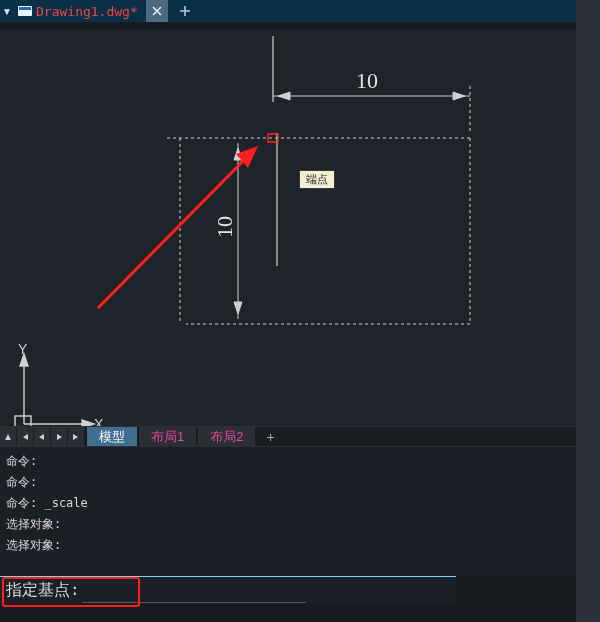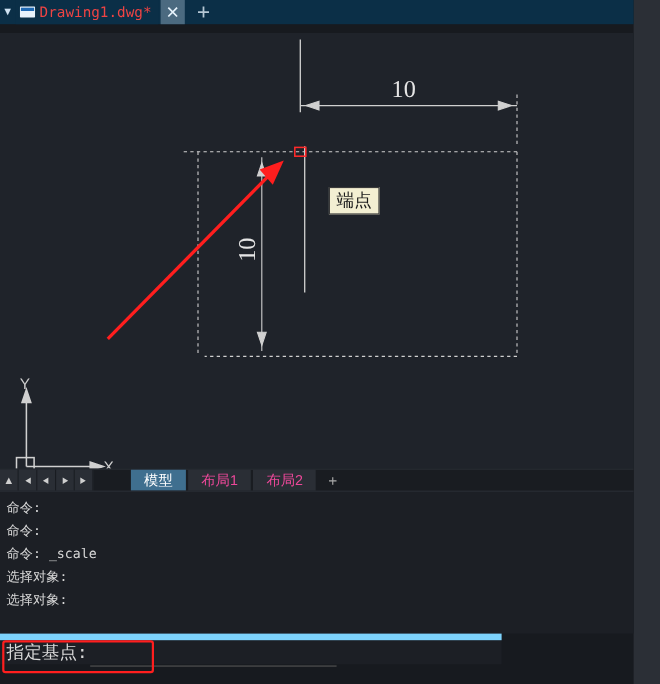--- a/index.html
+++ b/index.html
@@ -11,32 +11,32 @@
   .file-icon svg{display:block}
   .tab-close{width:22px;height:22px;background:#4b6a80;display:flex;align-items:center;justify-content:center;margin-left:2px;cursor:pointer}
   .tab-close svg{display:block}
   .tab-new{width:22px;height:22px;display:flex;align-items:center;justify-content:center;margin-left:6px;cursor:pointer;color:#b5c7d4}
   .tab-new svg{display:block}
   
   .canvas{position:absolute;left:0;top:30px;width:576px;height:404px;background:#1f232a}
   .canvas svg{position:absolute;left:0;top:0}
   .axis-label{fill:#cfcfcf;font-size:14px;font-family:Arial,sans-serif}
   .dim-label{fill:#e5e5e5;font-size:22px;font-family:"Times New Roman",serif}
-  .tooltip{position:absolute;left:299px;top:140px;background:#f3efd2;border:1px solid #3a3a3a;color:#1a1a1a;font-size:16px;padding:1px 6px;font-family:"SimSun",sans-serif}
+  .tooltip{position:absolute;left:299px;top:140px;background:#f3efd2;border:1px solid #3a3a3a;color:#1a1a1a;font-size:11px;padding:1px 6px;font-family:"SimSun",sans-serif}
   
   .layout-row{position:absolute;left:0;top:426px;width:576px;height:20px;background:#191c21;display:flex;align-items:center;border-top:1px solid #2a2e35}
   .layout-nav{width:16px;height:20px;display:flex;align-items:center;justify-content:center;color:#b5b5b5;background:#2a2e35;border-right:1px solid #191c21;cursor:pointer}
   .layout-tab{height:20px;padding:0 12px;display:flex;align-items:center;font-size:13px;color:#ec4899;background:#2a2e35;margin-left:2px;cursor:pointer;font-family:"SimSun",sans-serif}
   .layout-tab.active{background:#3f6f8f;color:#fff}
   .layout-add{width:18px;height:20px;display:flex;align-items:center;justify-content:center;color:#a8a8a8;margin-left:6px;cursor:pointer;font-size:14px}
   
   .cmd-history{position:absolute;left:0;top:446px;width:576px;height:130px;background:#1c1f25;padding:4px 6px 0 6px;box-sizing:border-box;font-family:"SimSun","NSimSun",monospace;font-size:12px;line-height:21px;color:#d9d9d9;border-top:1px solid #2a2e35}
   .cmd-history .line{white-space:pre}
   
-  .cmd-bar{position:absolute;left:0;top:576px;width:456px;height:28px;background:#1c1f25;display:flex;align-items:center;padding-left:6px;box-sizing:border-box;font-family:"SimSun","NSimSun",monospace;font-size:16px;color:#d9d9d9;border-top:6px solid #7dd3fc}
+  .cmd-bar{position:absolute;left:0;top:576px;width:456px;height:28px;background:#1c1f25;display:flex;align-items:center;padding-left:6px;box-sizing:border-box;font-family:"SimSun","NSimSun",monospace;font-size:16px;color:#d9d9d9;border-top:1px solid #7dd3fc}
   .cmd-prompt{margin-right:2px}
   .cmd-input{background:transparent;border:0;outline:0;color:#d9d9d9;font:inherit;height:22px;width:220px;border-bottom:1px solid #555}
   .cmd-highlight{position:absolute;left:2px;top:0;width:134px;height:26px;border:2px solid #ff1e1e;border-radius:3px;pointer-events:none}
   
   .vscroll{position:absolute;right:0;top:0;width:24px;height:622px;background:#2b2f36}
 </style>
 </head>
 <body>
 
 <div class="vscroll"></div>
@@ -132,21 +132,21 @@
   <div class="layout-nav">
       <svg width="8" height="8">
         <polygon points="2,1 7,4 2,7" fill="#cfcfcf"></polygon>
       </svg>
     </div>
   <div class="layout-nav">
       <svg width="8" height="8">
         <path d="M7 1V7M1 1L6 4L1 7Z" fill="#cfcfcf"></path>
       </svg>
     </div>
-  <div id="layout-tabs-holder" style="display: flex; margin-left: 32px;">
+  <div id="layout-tabs-holder" style="display: flex;">
       <div class="layout-tab active">模型</div>
       <div class="layout-tab">布局1</div>
       <div class="layout-tab">布局2</div>
     </div>
   <div class="layout-add">+</div>
 </div>
 
 <div class="cmd-history">
   <div id="cmd-lines-holder">
       <div class="line">命令:</div>

